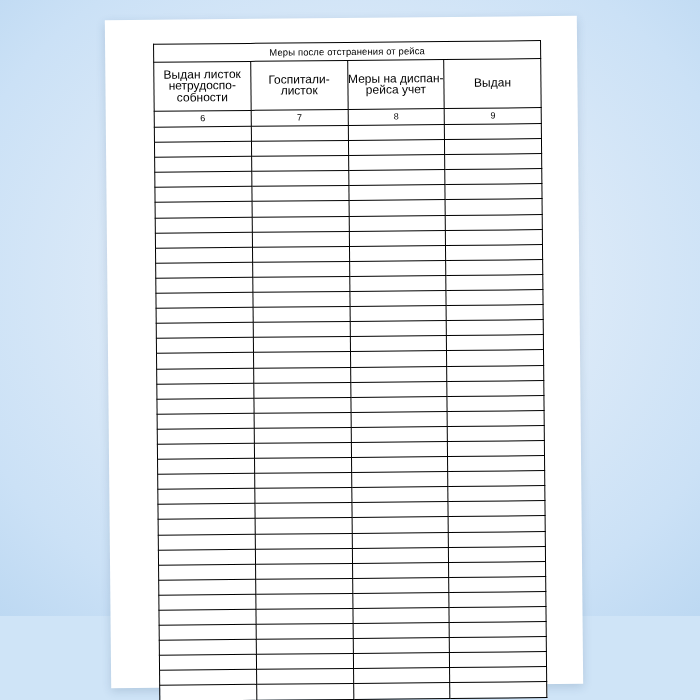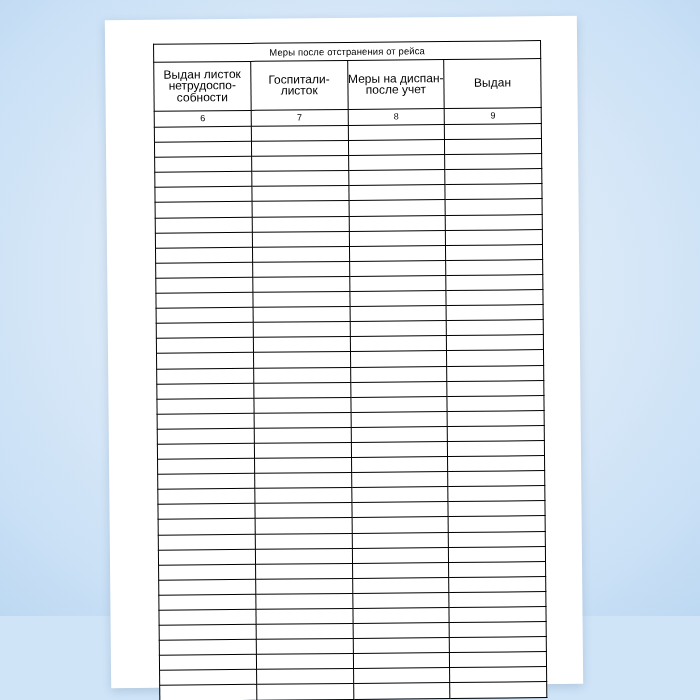--- a/index.html
+++ b/index.html
@@ -110,21 +110,21 @@
               <div>Выдан листок</div>
               <div>нетрудоспо-</div>
               <div>собности</div>
             </td>
             <td class="head-cell c2">
               <div>Госпитали-</div>
               <div>листок</div>
             </td>
             <td class="head-cell c3">
               <div>Меры на диспан-</div>
-              <div>после учет</div>
+              <div>рейса учет</div>
             </td>
             <td class="head-cell c4">
               <div>Выдан</div>
             </td>
           </tr>
 
           <tr>
             <td class="num-cell c1">6</td>
             <td class="num-cell c2">7</td>
             <td class="num-cell c3">8</td>

